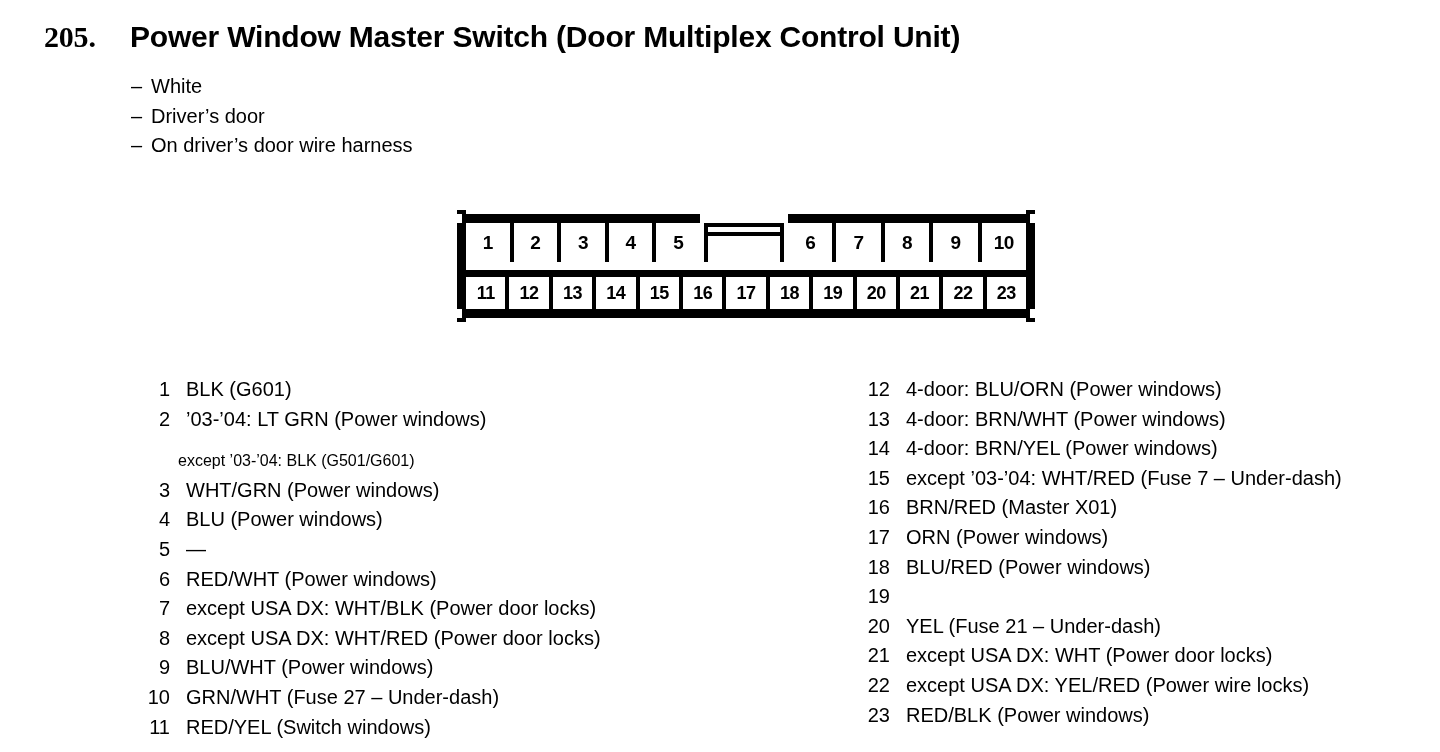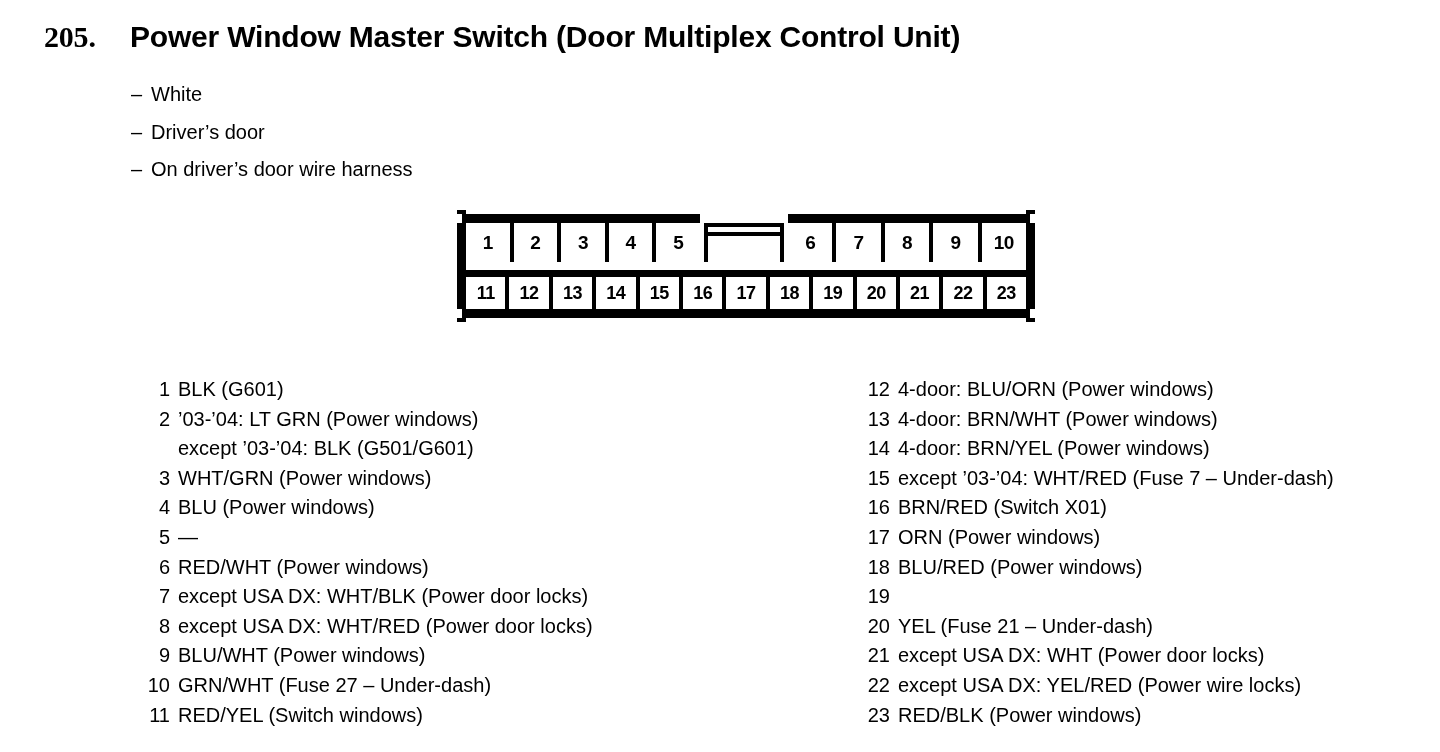--- a/index.html
+++ b/index.html
@@ -35,21 +35,20 @@
   
   .notes {
     position: absolute;
     left: 131px;
     top: 72px;
   }
   .note-line {
     font-size: 20px;
     line-height: 29.5px;
     white-space: nowrap;
-    margin-top: 8px;
   }
   .note-line .dash {
     display: inline-block;
     width: 20px;
   }
 
   
   .connector {
     position: absolute;
     left: 457px;
@@ -181,26 +180,28 @@
     line-height: 29.6px;
     white-space: nowrap;
   }
   .pin-num {
     width: 26px;
     text-align: right;
     flex: 0 0 26px;
   }
   .pin-desc {
     padding-left: 8px;
+    margin-left: 8px;
   }
   .pin-cont {
-    font-size: 20px;
+    font-size: 16px;
     line-height: 29.6px;
     white-space: nowrap;
     padding-left: 34px;
+    margin-top: 12px;
   }
 </style>
 </head>
 <body>
 
 <div class="page-title">
   <span class="num">205.</span><span>Power Window Master Switch (Door Multiplex Control Unit)</span>
 </div>
 
 <div class="notes">
@@ -333,21 +334,21 @@
   <div class="pin-row">
     <span class="pin-num">14</span>
     <span class="pin-desc">4-door: BRN/YEL (Power windows)</span>
   </div>
   <div class="pin-row">
     <span class="pin-num">15</span>
     <span class="pin-desc">except ’03-’04: WHT/RED (Fuse 7 – Under-dash)</span>
   </div>
   <div class="pin-row">
     <span class="pin-num">16</span>
-    <span class="pin-desc">BRN/RED (Switch X01)</span>
+    <span class="pin-desc">BRN/RED (Master X01)</span>
   </div>
   <div class="pin-row">
     <span class="pin-num">17</span>
     <span class="pin-desc">ORN (Power windows)</span>
   </div>
   <div class="pin-row">
     <span class="pin-num">18</span>
     <span class="pin-desc">BLU/RED (Power windows)</span>
   </div>
   <div class="pin-row">

